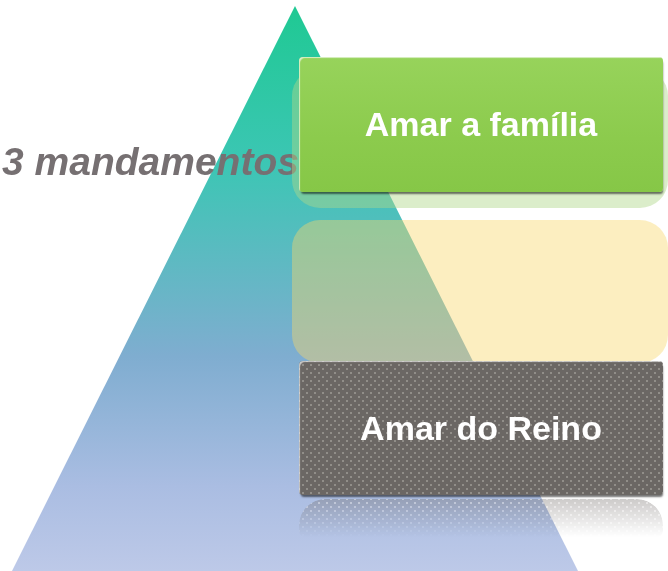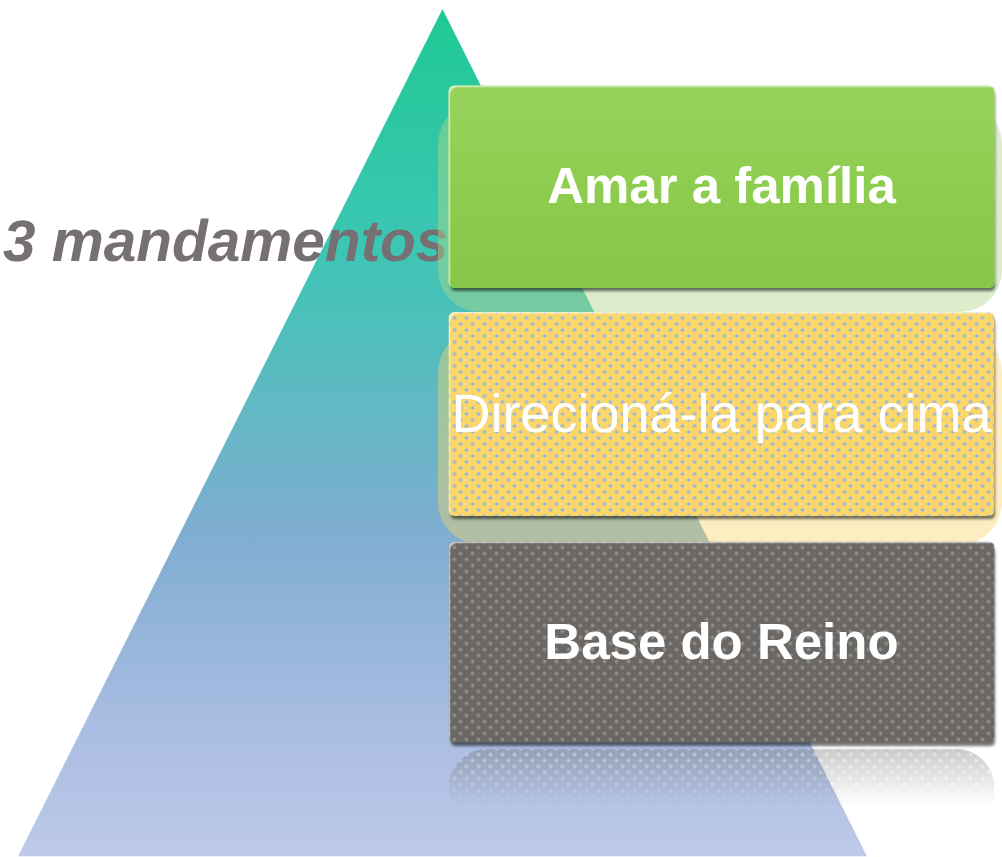--- a/index.html
+++ b/index.html
@@ -78,23 +78,20 @@
     <div>3 mandamentos</div>
   </div>
 
   <div class="band band-1"></div>
   <div class="band band-2"></div>
 
   <div class="level-box level-1">
     <span class="level-label">Amar a família</span>
   </div>
 
-  <div class="level-box level-2">
-    <span class="level-label">Direcioná-la para cima</span>
-  </div>
 
   <div class="level-box level-3">
-    <span class="level-label">Base do Reino</span>
+    <span class="level-label">Amar do Reino</span>
   </div>
 
   <div class="reflection"></div>
 
 </div>
 
 </body></html>

